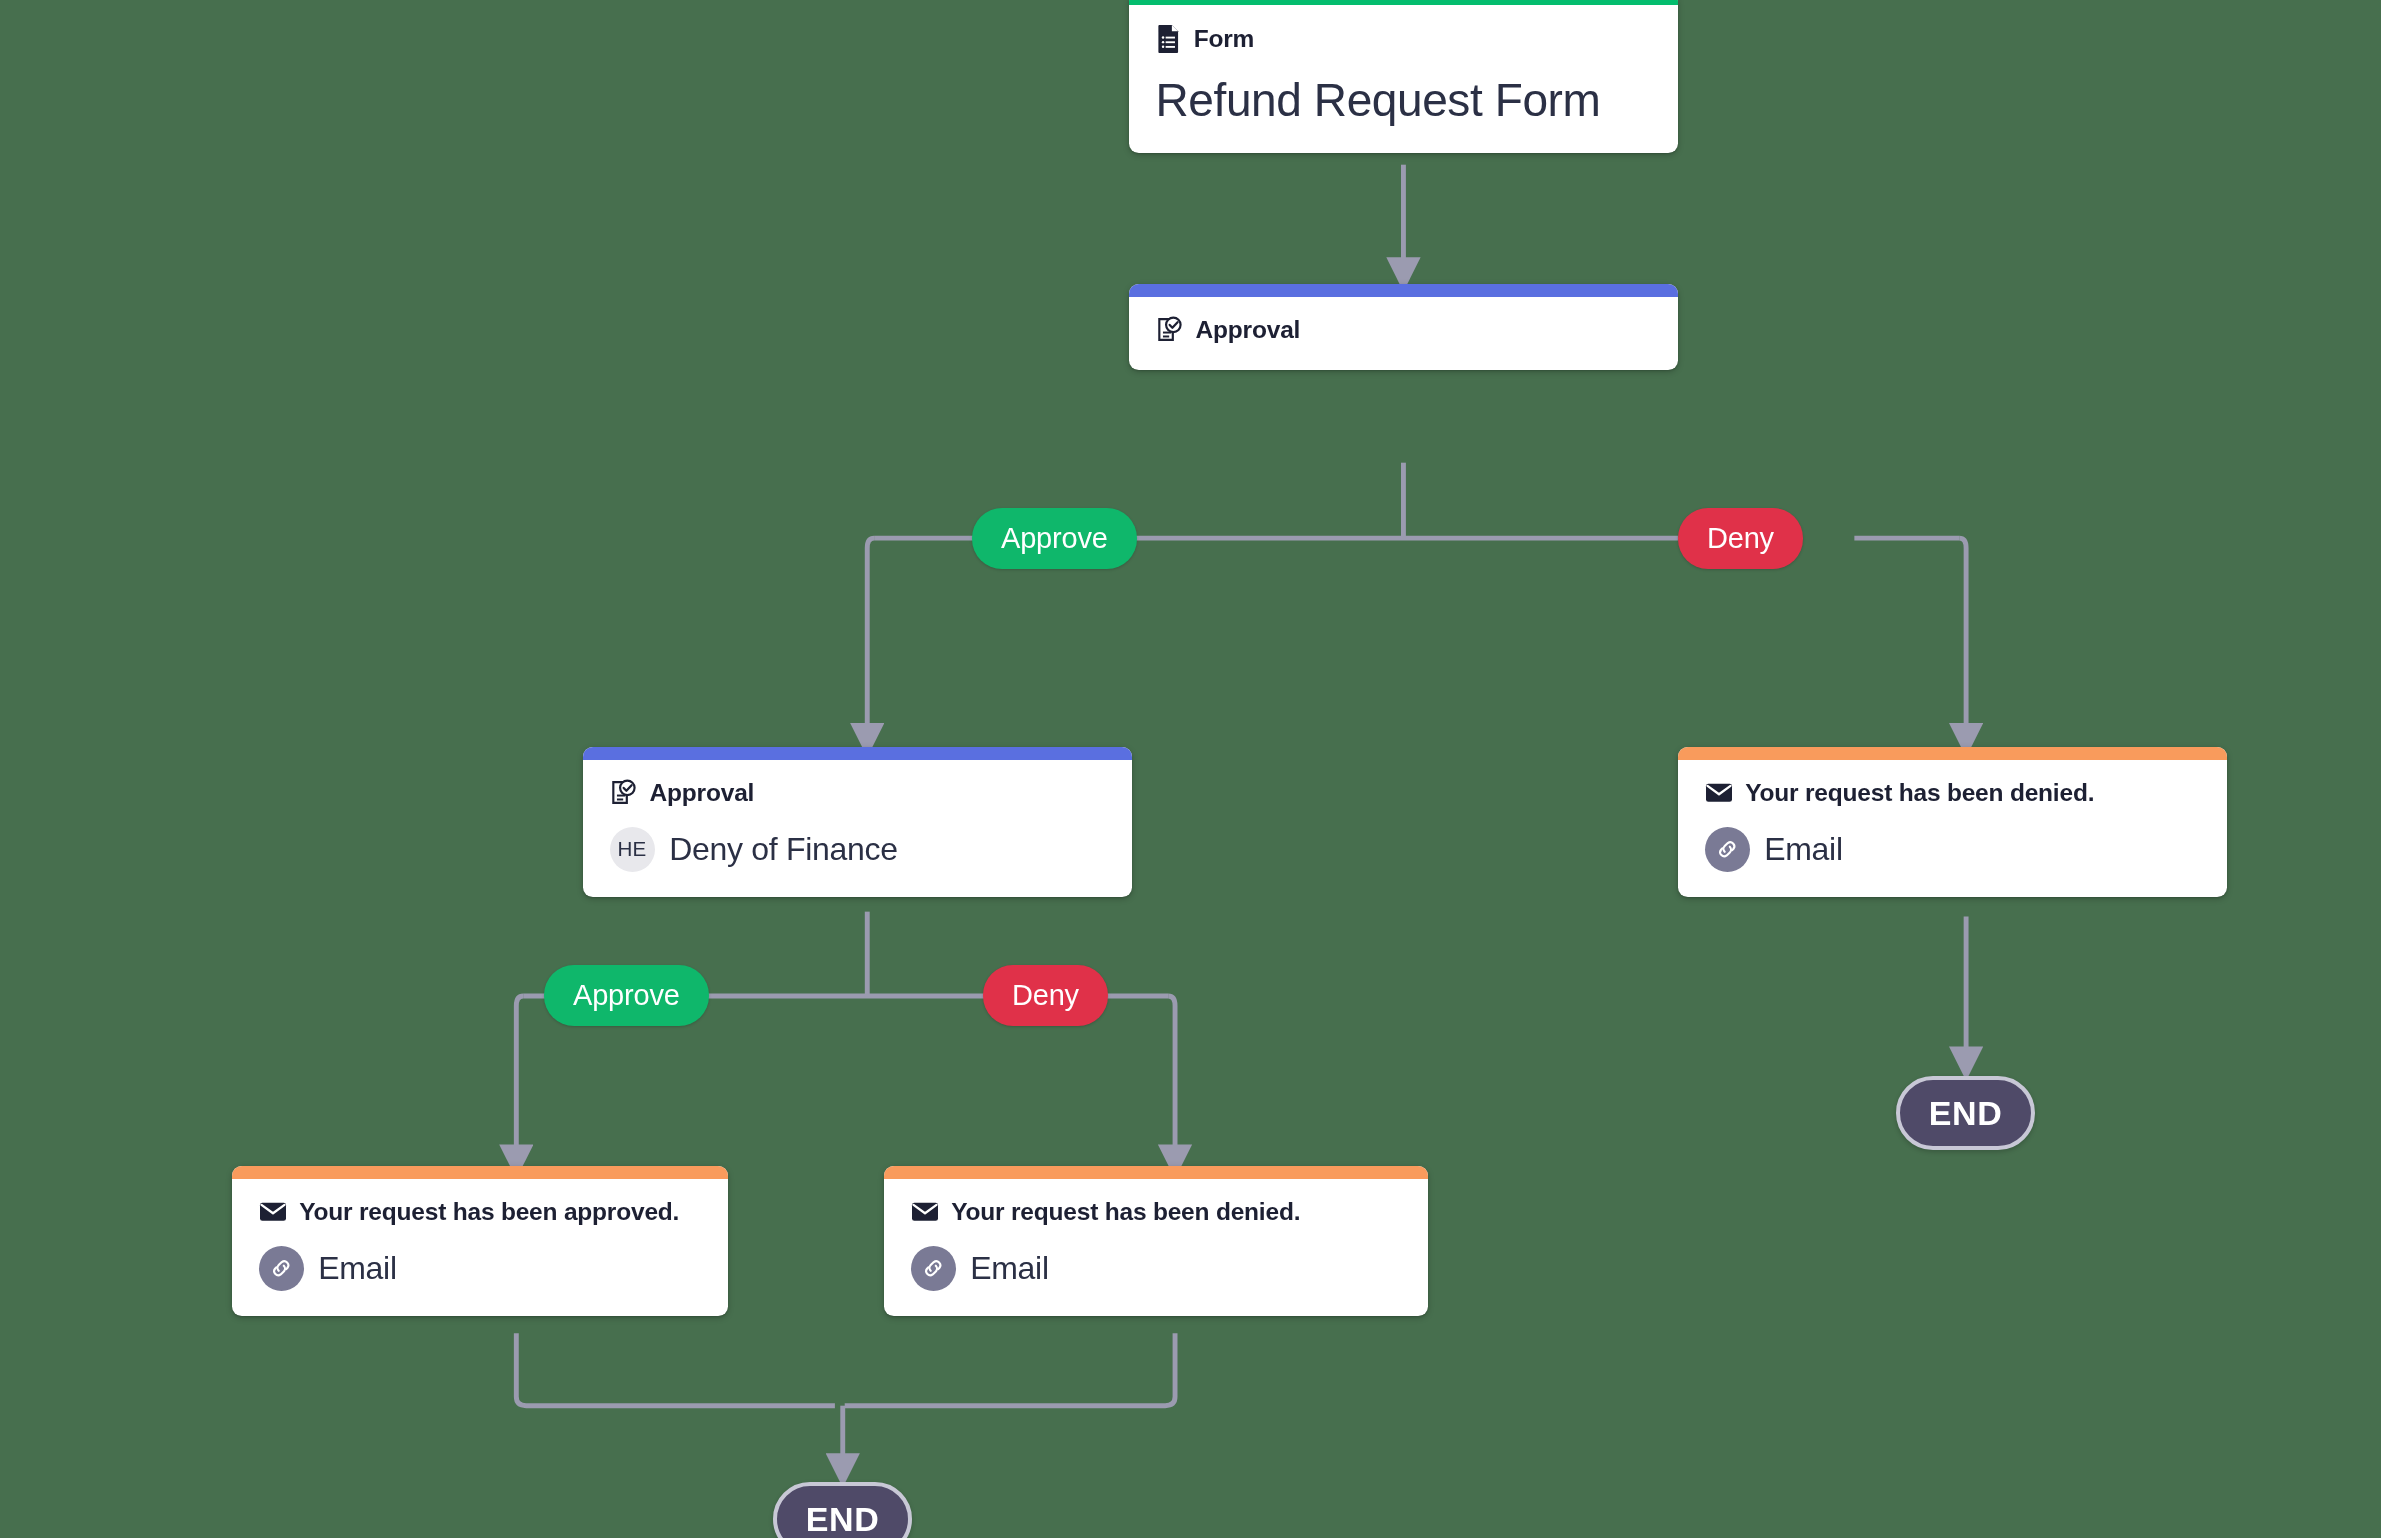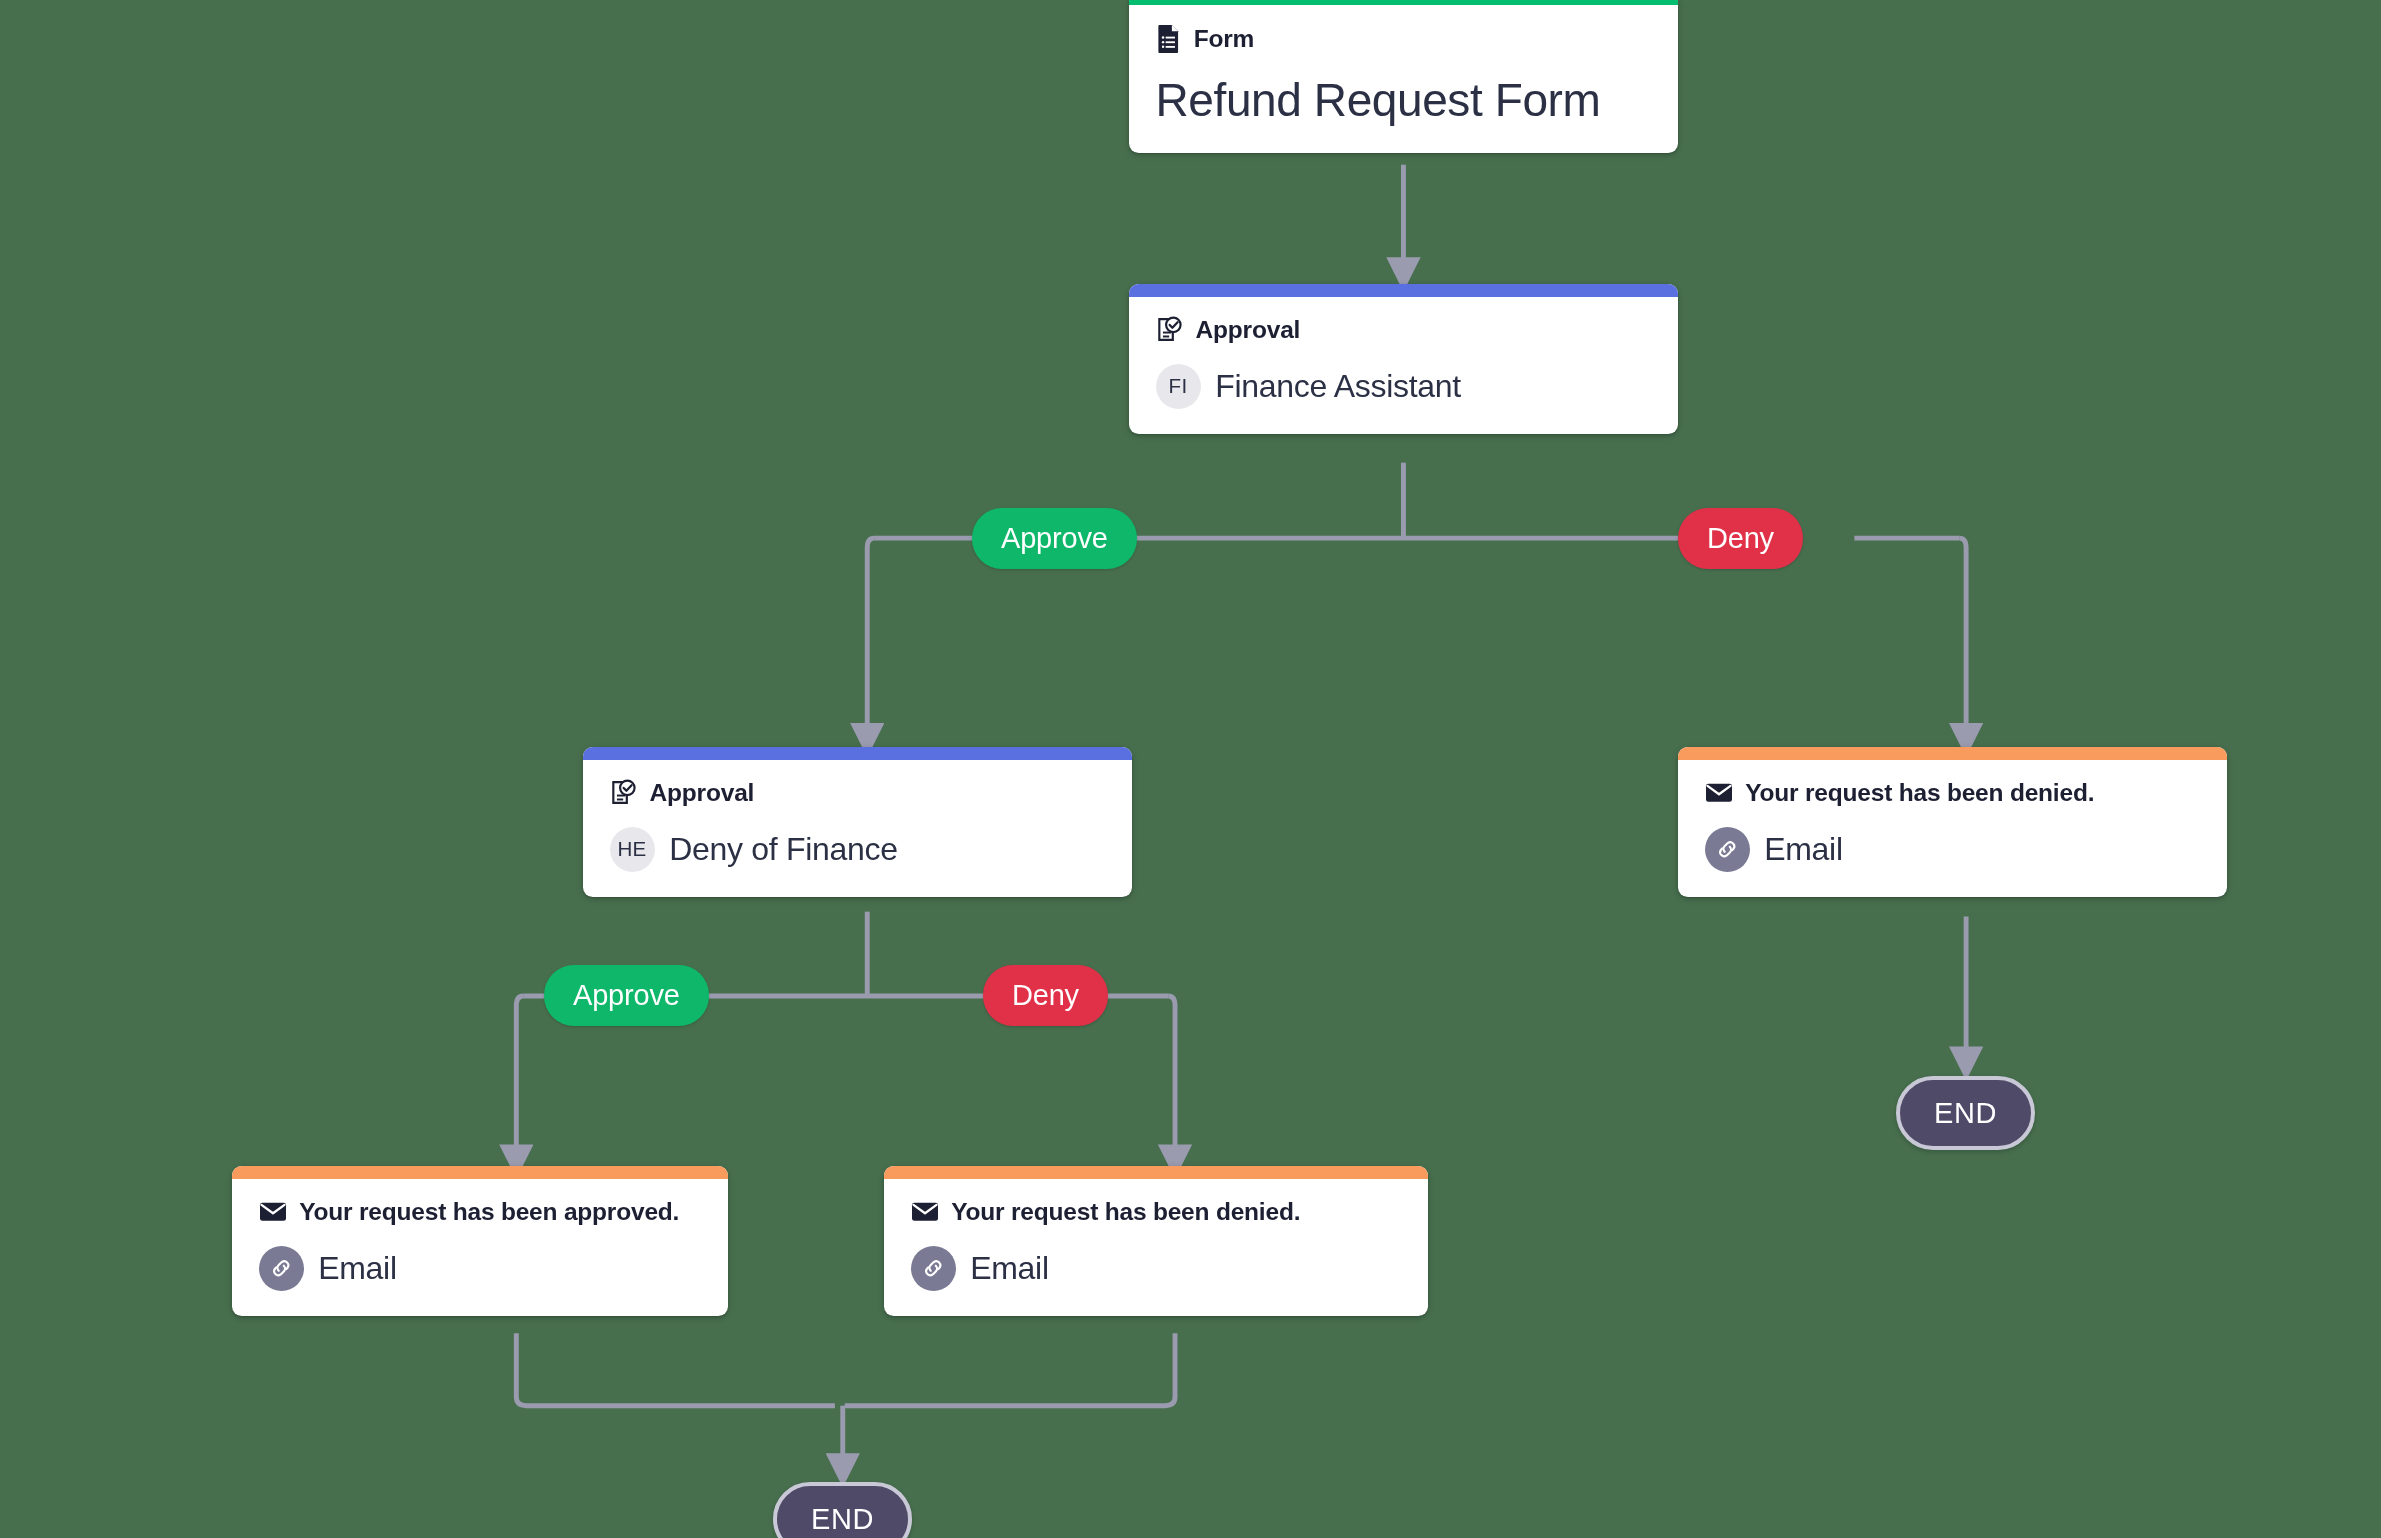--- a/index.html
+++ b/index.html
@@ -112,22 +112,22 @@
   .end-node {
     position: absolute;
     width: 139px; height: 74px;
     border-radius: 37px;
     background: #4f4a68;
     border: 4.9px solid #c8c8d6;
     display: flex;
     align-items: center;
     justify-content: center;
     color: #ffffff;
-    font-size: 29px;
-    font-weight: normal;
+    font-size: 34px;
+    font-weight: bold;
     letter-spacing: 0.6px;
     box-shadow: 0 2px 4.9px rgba(0,0,0,0.2);
   }
 
   .ico { flex: 0 0 auto; display: block; }
 </style>
 </head>
 <body style="background: rgb(71, 111, 78);">
 
 <div id="canvas">
@@ -194,24 +194,20 @@
       <div class="node-head">
         <svg class="ico" width="27.4" height="28" viewBox="0 0 26 27">
           <path d="M3 3 h13 v20 H3 z" fill="none" stroke="#1d2033" stroke-width="2.1"></path>
           <rect x="6.5" y="15" width="8" height="1.9" fill="#1d2033"></rect>
           <rect x="6.5" y="18.8" width="6" height="1.9" fill="#1d2033"></rect>
           <circle cx="16.5" cy="8.5" r="7" fill="#ffffff" stroke="#1d2033" stroke-width="2.1"></circle>
           <path d="M13 8.6 l2.6 2.7 l5 -5.2" fill="none" stroke="#1d2033" stroke-width="2.2" stroke-linecap="round" stroke-linejoin="round"></path>
         </svg>
         <span class="node-head-label">Approval</span>
       </div>
-      <div class="node-assignee">
-        <span class="avatar">FI</span>
-        <span class="assignee-name">Finance Assistant</span>
-      </div>
     </div>
   </div>
 
   <div class="pill" style="left:936px; top:508px; background:#0fb76b;">
     <span>Approve</span>
   </div>
   <div class="pill" style="left:1642px; top:508px; background:#e03149;">
     <span>Deny</span>
   </div>
 

